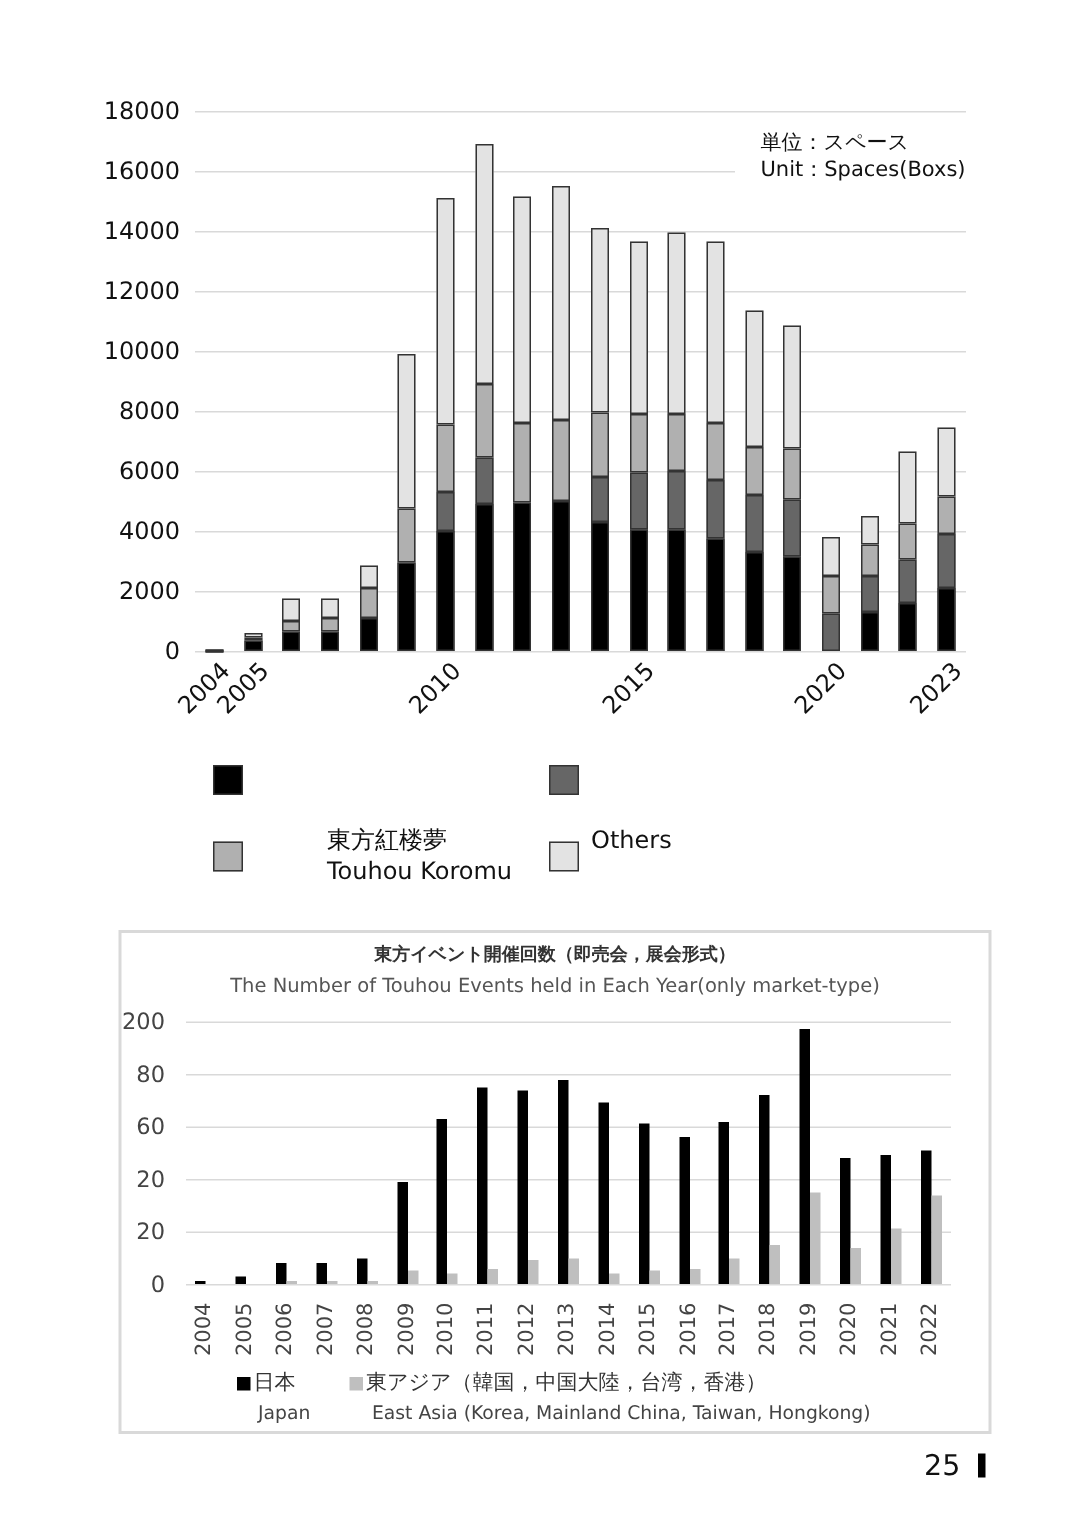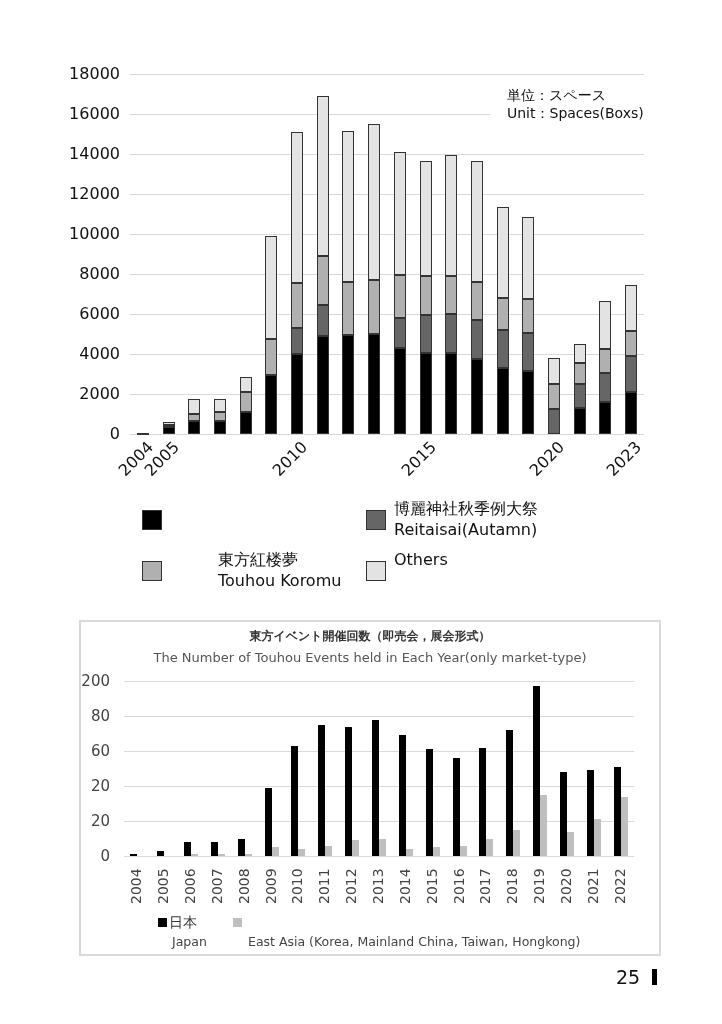--- a/index.html
+++ b/index.html
@@ -122,24 +122,20 @@
   <div>単位：スペース</div>
   <div>Unit：Spaces(Boxs)</div>
 </div>
 
 <div>
   <div class="legend-item" style="left:142px;top:498px;">
     <div class="swatch" style="background:#000;"></div>
   </div>
   <div class="legend-item" style="left:366px;top:498px;">
     <div class="swatch" style="background:#666;"></div>
-    <div class="leg-text">
-        <div>博麗神社秋季例大祭</div>
-        <div>Reitaisai(Autamn)</div>
-      </div>
   </div>
   <div class="legend-item" style="left:142px;top:549px;gap:48px;">
     <div class="swatch" style="background:#b0b0b0;"></div>
     <div class="leg-text">
         <div>東方紅楼夢</div>
         <div>Touhou Koromu</div>
       </div>
   </div>
   <div class="legend-item" style="left:366px;top:549px;">
     <div class="swatch" style="background:#e3e3e3;"></div>
@@ -222,20 +218,21 @@
     <div class="bar" style="background: rgb(0, 0, 0); left: 613.579px; width: 7px; top: 766.75px; height: 89.25px;"></div>
     <div class="bar" style="background: rgb(191, 191, 191); left: 620.579px; width: 7px; top: 796.5px; height: 59.5px;"></div>
     <div class="xlab2" style="left: 611.579px; top: 904px;">2022</div>
   </div>
 
 <div class="abs" style="left:158px;top:912px;font-size:14px;color:#333;line-height:20px;">
   <div style="display:flex;">
     <span style="display:inline-block;width:9px;height:9px;background:#000;margin:6px 2px 0 0;"></span>
     <span style="width:64px;">日本</span>
     <span style="display:inline-block;width:9px;height:9px;background:#bfbfbf;margin:6px 2px 0 0;"></span>
+    <span>東アジア（韓国，中国大陸，台湾，香港）</span>
   </div>
   <div style="display:flex;font-size:12.5px;color:#444;">
     <span style="margin-left:14px;width:76px;">Japan</span>
     <span>East Asia (Korea, Mainland China, Taiwan, Hongkong)</span>
   </div>
 </div>
 
 <div class="abs" style="left:616px;top:966px;font-size:19px;display:flex;align-items:center;">
   <span>25</span>
   <span style="display:inline-block;width:5px;height:16px;background:#000;margin-left:12px;"></span>

